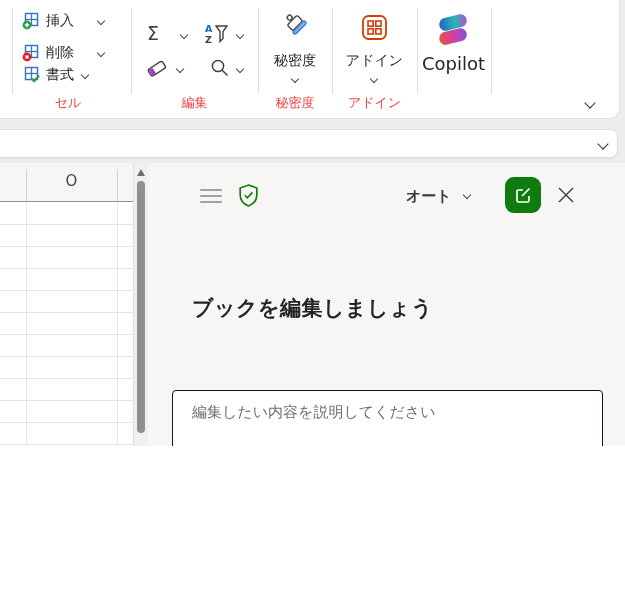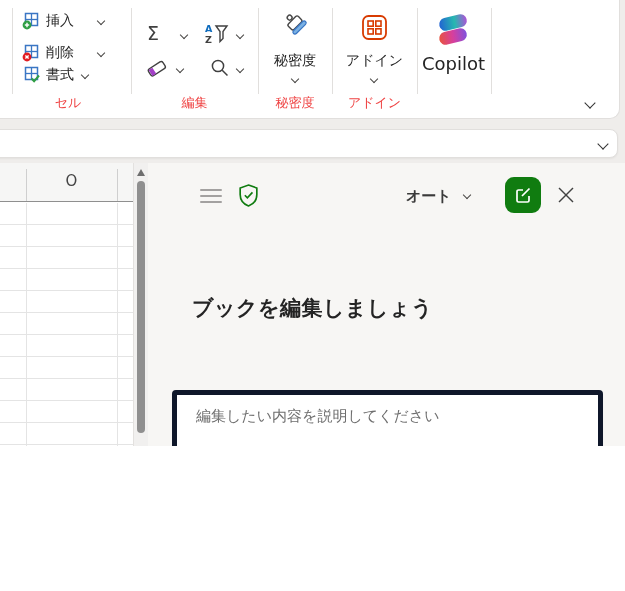--- a/index.html
+++ b/index.html
@@ -66,21 +66,21 @@
                  border:none; display:flex; align-items:center; justify-content:center; cursor:pointer; }
   .close-btn { position:absolute; left:408px; top:23px; width:20px; height:20px; background:none; border:none; cursor:pointer; }
 
   .panel-title { position:absolute; left:44px; top:95px; font-size:21px; font-weight:700;
                  color:#242424; letter-spacing:.5px;margin-top:36px; }
   .allow-row { position:absolute; left:44px; top:189px; display:flex; align-items:center; gap:9px;
                font-size:14px; color:#424242; cursor:pointer; }
   .allow-row .chev { border-color:#616161; }
 
   .input-card { position:absolute; left:24px; top:227px; width:431px; height:98px; background:#fff;
-                border:5px solid #0f172a; border-radius:4px; box-shadow:0 1px 2px rgba(0,0,0,.04); }
+                border:1px solid #0f172a; border-radius:4px; box-shadow:0 1px 2px rgba(0,0,0,.04); }
   .input-card textarea { position:absolute; left:19px; top:12px; width:390px; height:46px;
                 border:none; outline:none; resize:none; background:transparent;
                 font-family:inherit; font-size:15px; color:#424242; }
   .input-card textarea::placeholder { color:#6e6e6e; opacity:1; }
   .ic-plus { position:absolute; left:18px; bottom:14px; background:none; border:none; cursor:pointer; padding:0; }
   .ic-link { position:absolute; left:64px; bottom:15px; background:none; border:none; cursor:pointer; padding:0; }
 
   .pill { position:absolute; left:28px; width:420px; height:50px; background:#fff;
           border:1px solid #e1dfdd; border-radius:25px; box-shadow:0 1px 2px rgba(0,0,0,.04);
           display:flex; align-items:center; padding:0 18px; font-size:15px; font-weight:600;

